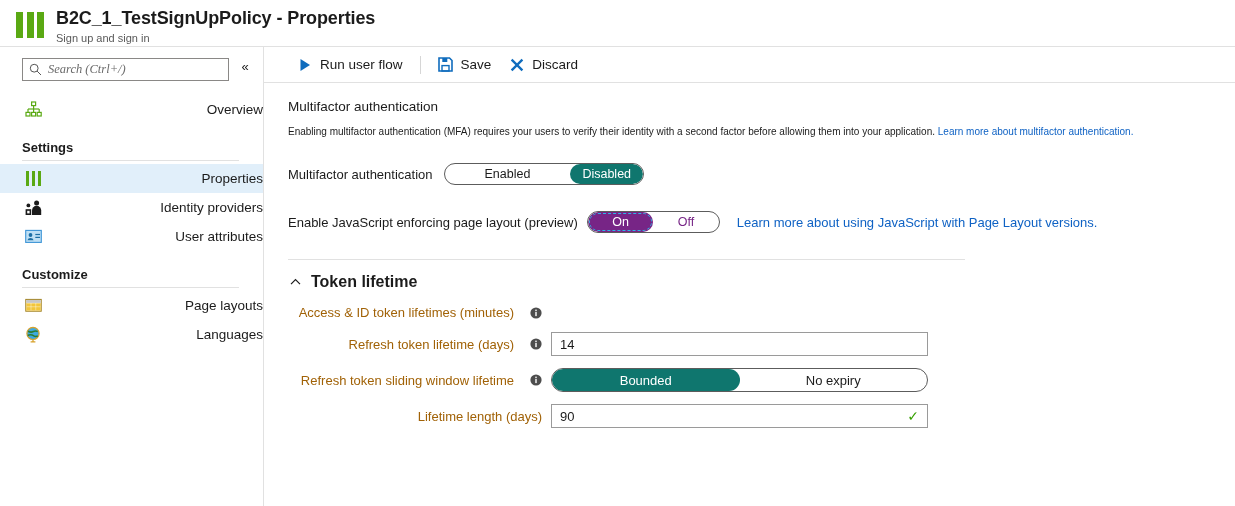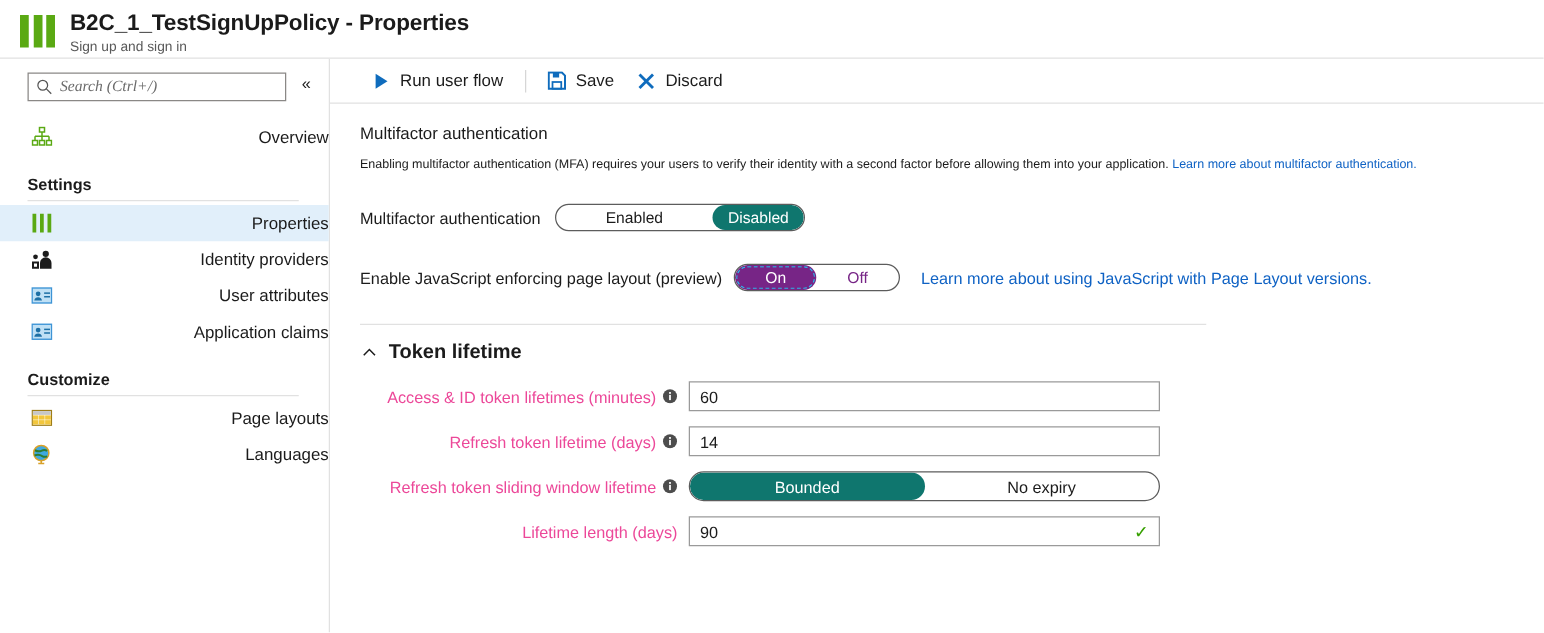--- a/index.html
+++ b/index.html
@@ -303,25 +303,25 @@
   .frow {
     display: flex;
     align-items: center;
     margin-bottom: 12px;
   }
   .flabel {
     width: 263px;
     text-align: right;
     padding-right: 9px;
     font-size: 13px;
-    color: #ec4899;
+    color: #a16207;
     display: flex;
     align-items: center;
     justify-content: flex-end;
-    gap: 5px;
+    gap: 16px;
     box-sizing: border-box;
   }
   .info-ico {
     width: 12px;
     height: 12px;
     flex-shrink: 0;
     display: inline-block;
   }
   .finput {
     width: 377px;
@@ -436,32 +436,20 @@
             <rect x="0.7" y="1.4" width="15.6" height="12" fill="#bfe0f5" stroke="#3d94d6" stroke-width="1.1"></rect>
             <circle cx="5.5" cy="6" r="1.9" fill="#1d6fa5"></circle>
             <path d="M2.4 11.3 a3.2 3.2 0 0 1 6.2 0 z" fill="#1d6fa5"></path>
             <rect x="10.3" y="4.9" width="4.7" height="1.2" fill="#1d6fa5"></rect>
             <rect x="10.3" y="7.8" width="4.7" height="1.2" fill="#1d6fa5"></rect>
           </svg>
         </span>
         <span class="nav-label">User attributes</span>
       </div>
 
-      <div class="nav-item">
-        <span class="nav-ico">
-          <svg width="17" height="15" viewBox="0 0 17 15">
-            <rect x="0.7" y="1.4" width="15.6" height="12" fill="#bfe0f5" stroke="#3d94d6" stroke-width="1.1"></rect>
-            <circle cx="5.5" cy="6" r="1.9" fill="#1d6fa5"></circle>
-            <path d="M2.4 11.3 a3.2 3.2 0 0 1 6.2 0 z" fill="#1d6fa5"></path>
-            <rect x="10.3" y="4.9" width="4.7" height="1.2" fill="#1d6fa5"></rect>
-            <rect x="10.3" y="7.8" width="4.7" height="1.2" fill="#1d6fa5"></rect>
-          </svg>
-        </span>
-        <span class="nav-label">Application claims</span>
-      </div>
 
       <div class="nav-group">Customize</div>
       <div class="nav-rule"></div>
 
       <div class="nav-item">
         <span class="nav-ico">
           <svg width="17" height="15" viewBox="0 0 17 15">
             <rect x="0.8" y="1.4" width="15.4" height="11.8" fill="#ffffff" stroke="#9e7d18" stroke-width="1"></rect>
             <rect x="1.3" y="1.9" width="14.4" height="3" fill="#c7c7c7"></rect>
             <rect x="1.3" y="5.3" width="4.5" height="3.4" fill="#f2c63c"></rect>
@@ -564,23 +552,20 @@
         <div class="frow">
           <span class="flabel">
             <span>Access &amp; ID token lifetimes (minutes)</span>
             <span class="info-ico">
               <svg width="12" height="12" viewBox="0 0 12 12">
                   <circle cx="6" cy="6" r="5.6" fill="#4d4d4d"></circle>
                   <rect x="5.3" y="4.9" width="1.4" height="4.2" fill="#ffffff"></rect>
                   <rect x="5.3" y="2.6" width="1.4" height="1.5" fill="#ffffff"></rect>
                 </svg>
             </span>
-          </span>
-          <span class="finput">
-            <span class="val">60</span>
           </span>
         </div>
 
         <div class="frow">
           <span class="flabel">
             <span>Refresh token lifetime (days)</span>
             <span class="info-ico">
               <svg width="12" height="12" viewBox="0 0 12 12">
                   <circle cx="6" cy="6" r="5.6" fill="#4d4d4d"></circle>
                   <rect x="5.3" y="4.9" width="1.4" height="4.2" fill="#ffffff"></rect>

